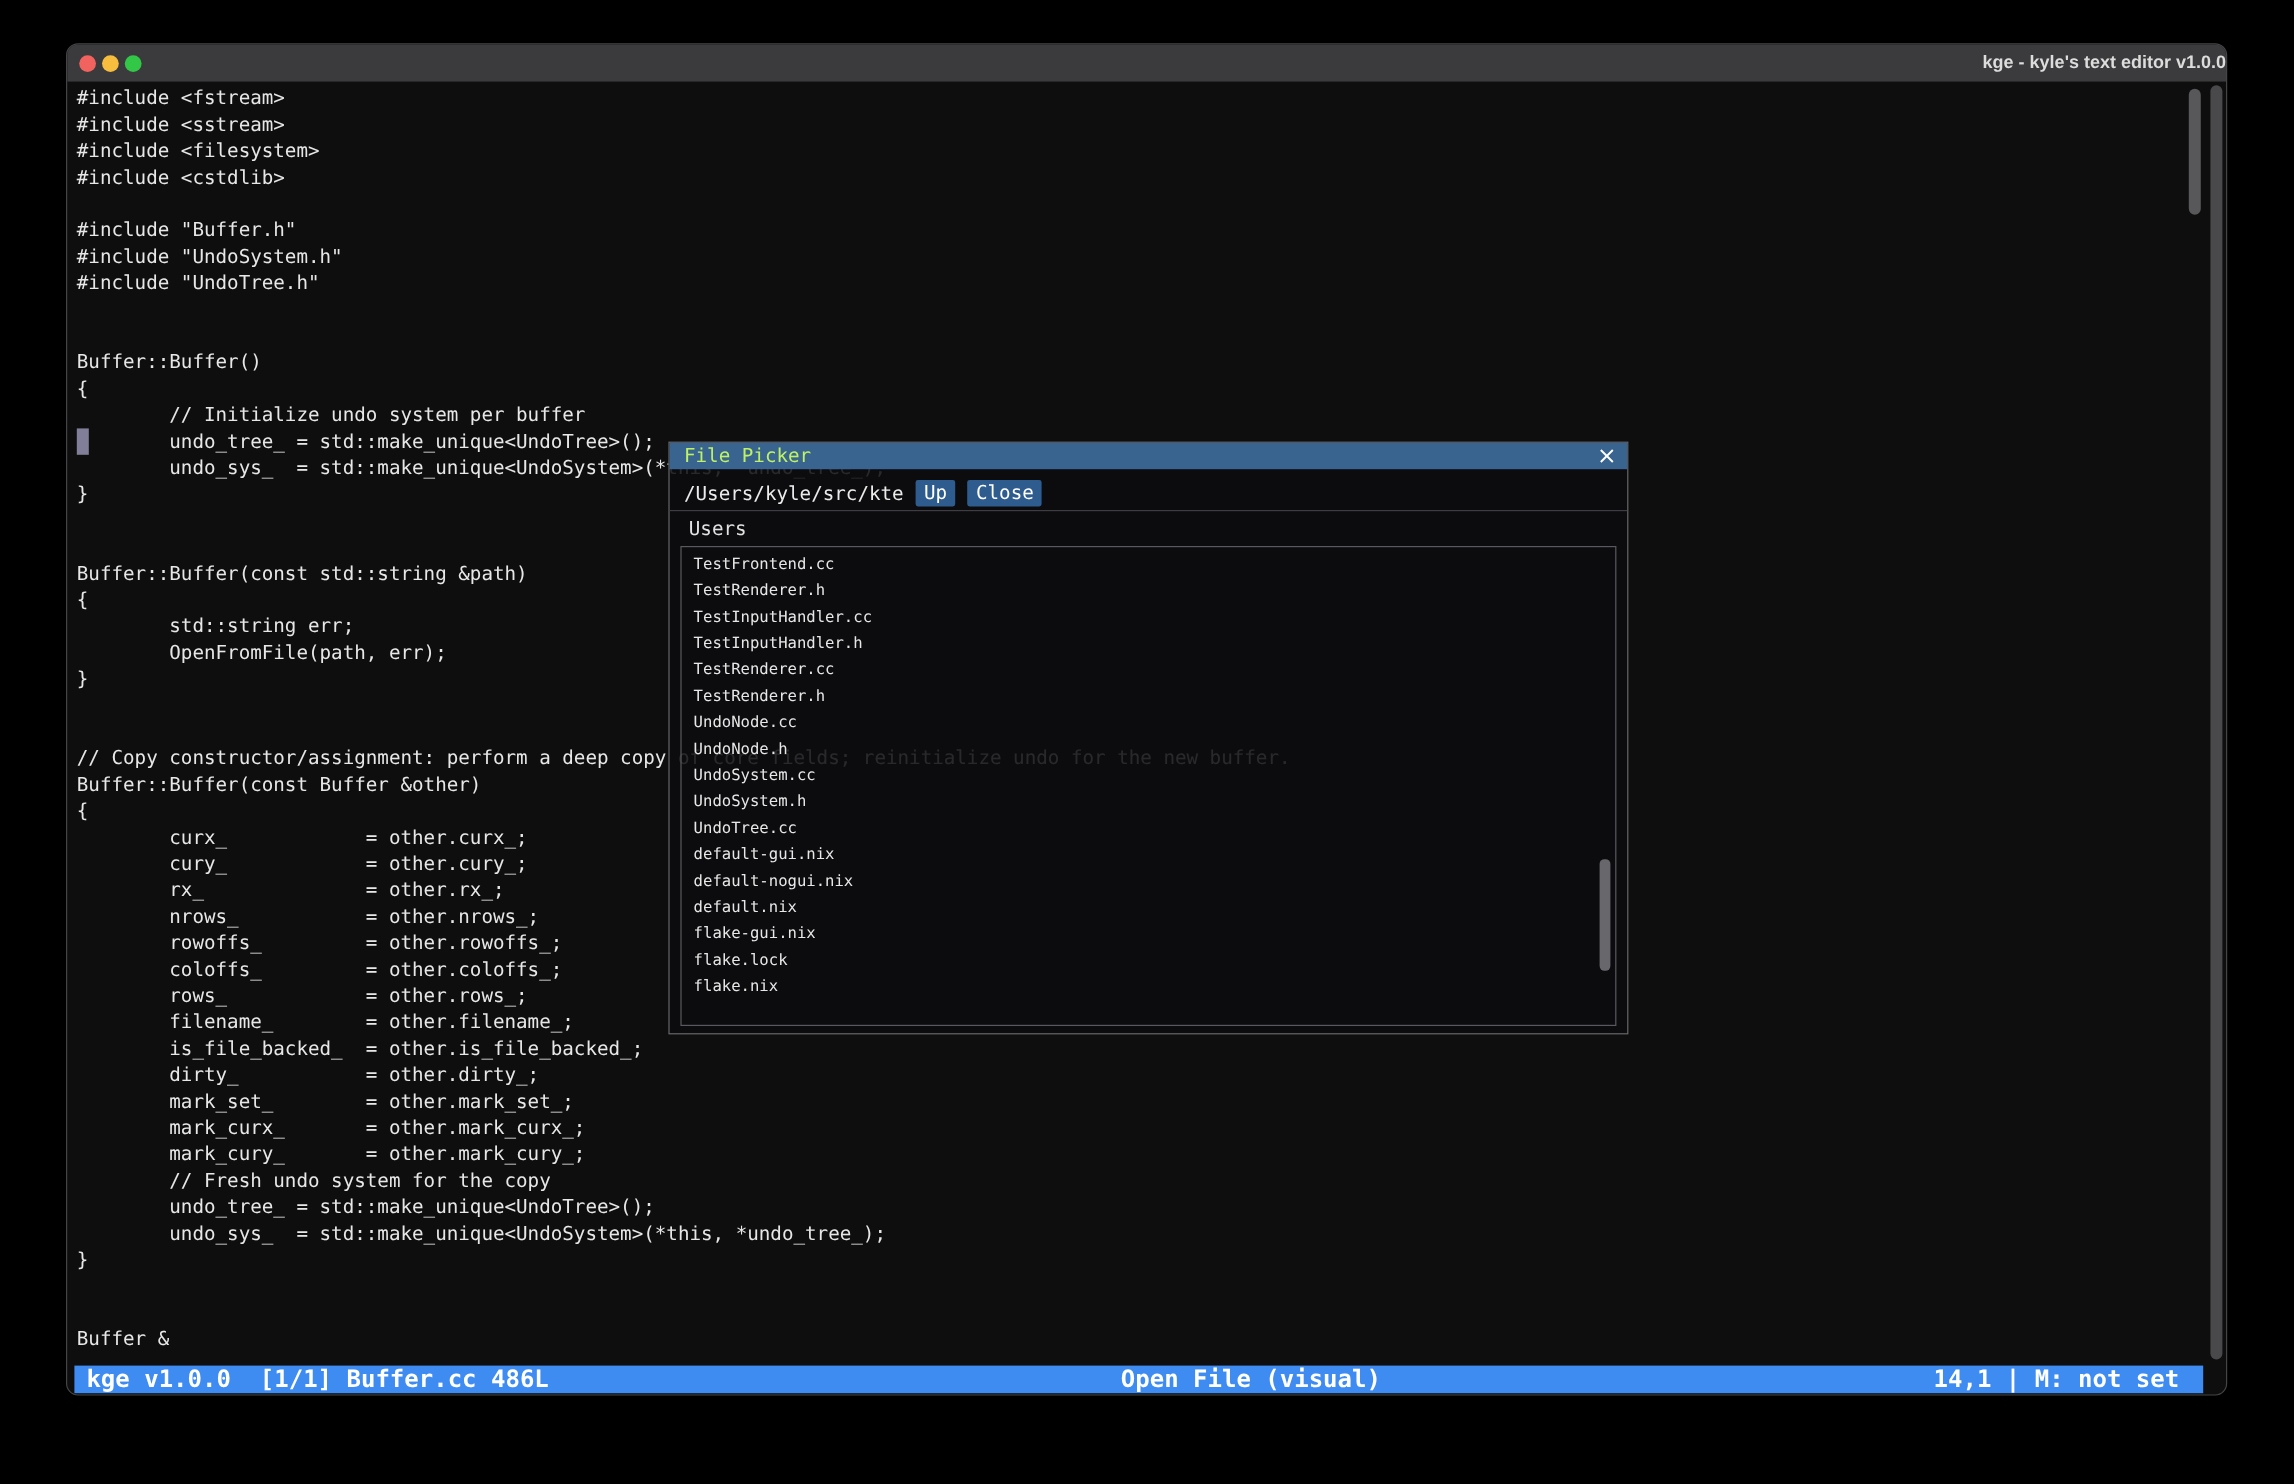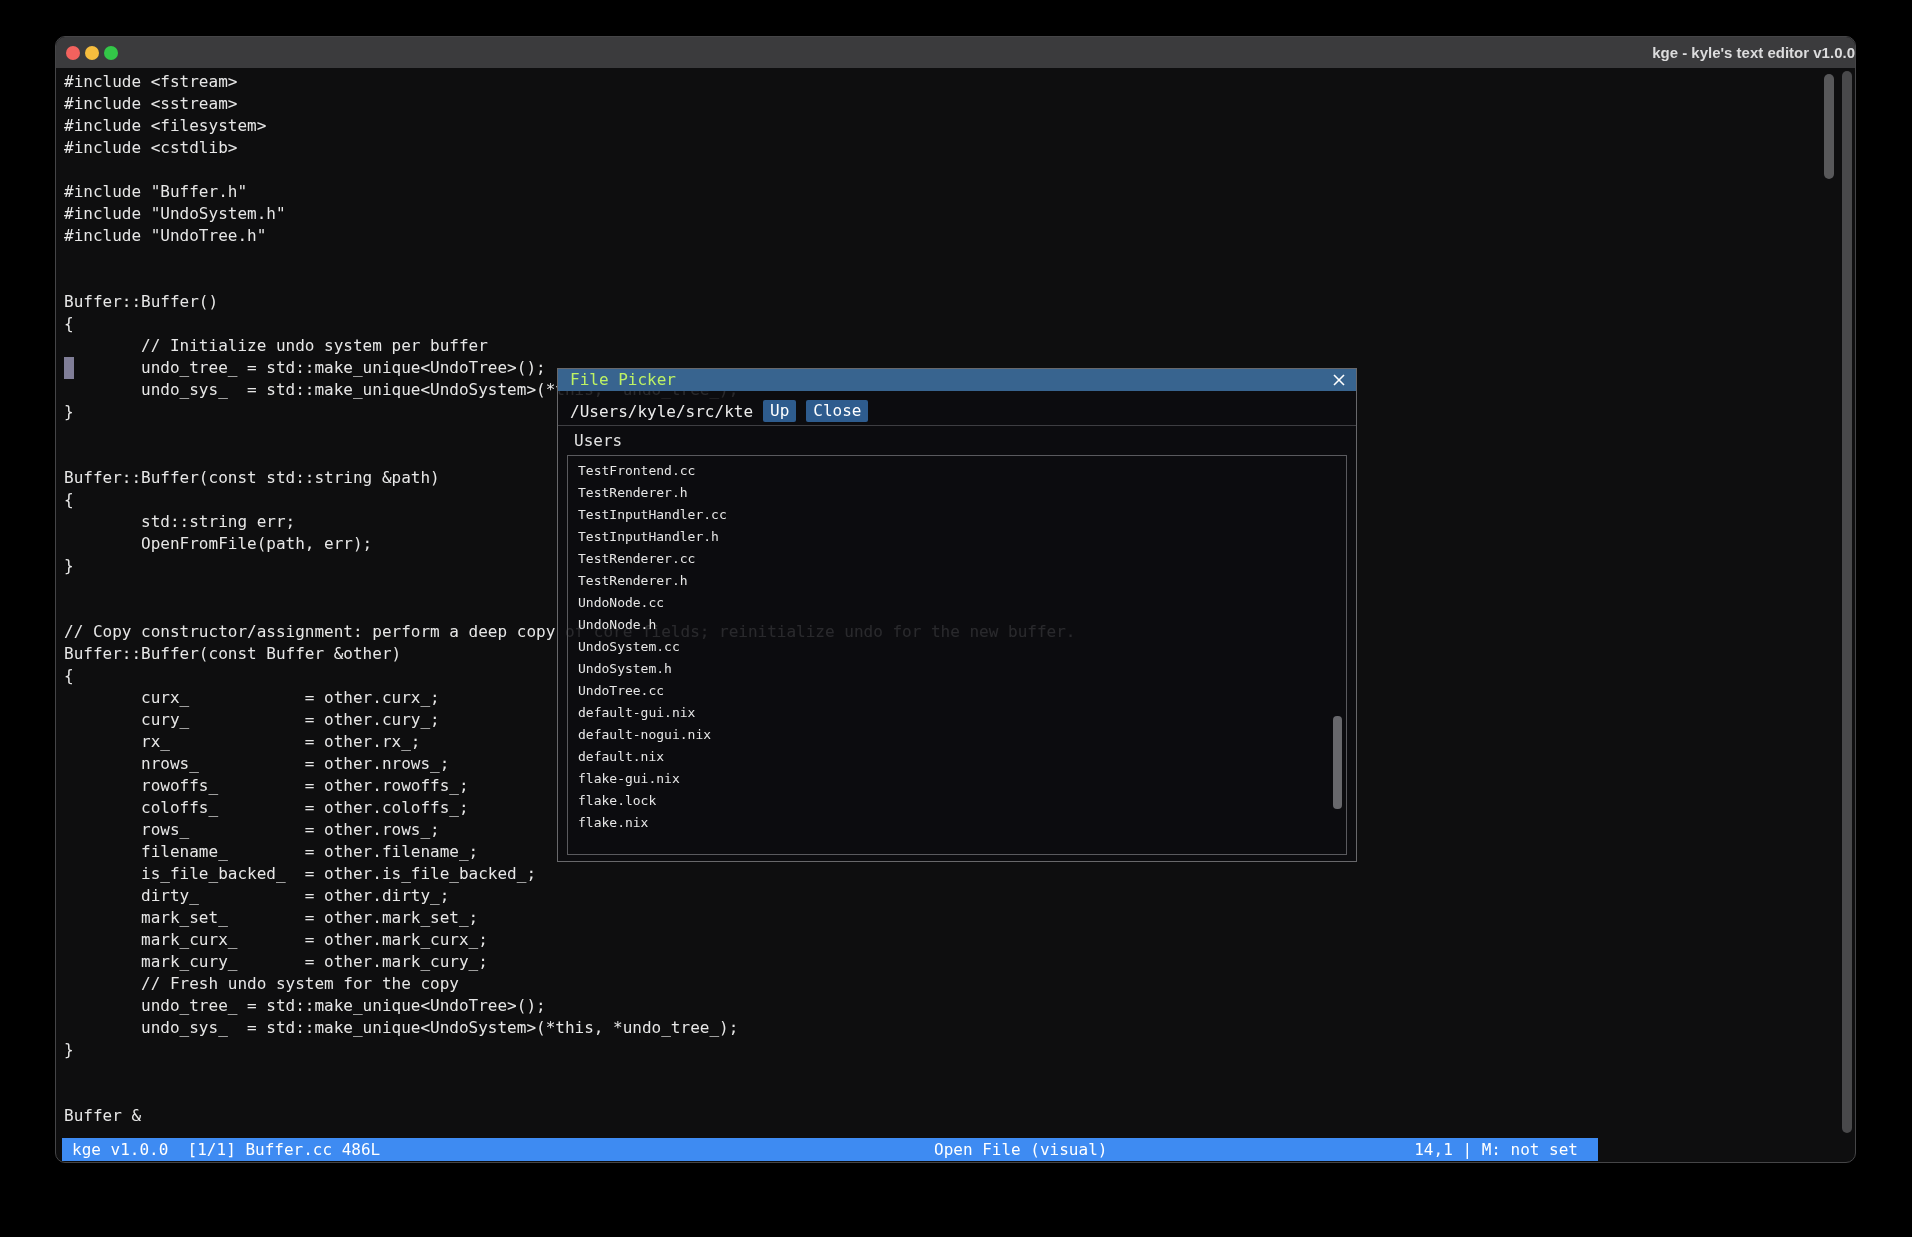--- a/index.html
+++ b/index.html
@@ -75,22 +75,22 @@
   .file-list {
     position:absolute; left:9px; top:86px; width:780px; height:400px;
     border:1px solid #5a5a5e; box-sizing:border-box; padding-top:4px; overflow:hidden;
   }
   .file-row { height:22px; line-height:22px; padding-left:10px; color:#e7e7e7; font-size:13px; }
   .list-thumb {
     position:absolute; right:4px; top:260px; width:9px; height:93px;
     background:#68686c; border-radius:4px;
   }
   .statusbar {
-    position:absolute; left:6px; top:1101px; width:1536px; height:23px;
-    background:var(--status-bar,#3e8bf2); color:#fff; font-size:16px; line-height:23px;
+    position:absolute; left:6px; top:1101px; width:1774px; height:23px;
+    background:var(--status-bar,#3e8bf2); color:#fff; font-size:20px; line-height:23px;font-weight:bold;
   }
   .status-left   { position:absolute; left:10px;  top:0; white-space:pre; }
   .status-center { position:absolute; left:872px; top:0; white-space:pre; }
   .status-right  { position:absolute; right:20px; top:0; white-space:pre; }
 </style>
 </head>
 <body>
 
 <div class="window">
 

